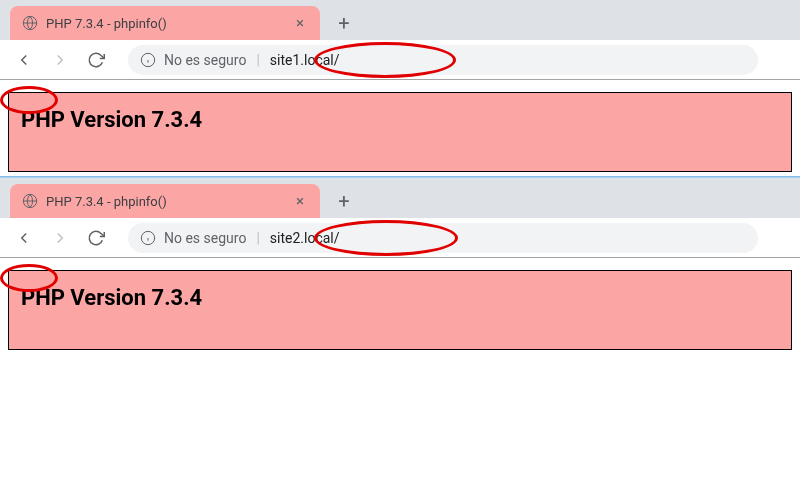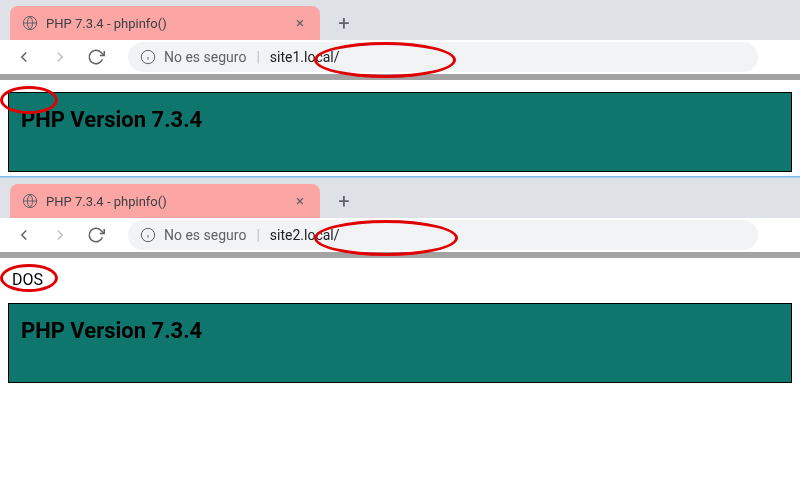--- a/index.html
+++ b/index.html
@@ -75,21 +75,21 @@
       margin-bottom: 3px;
       cursor: pointer;
     }
     .toolbar {
       height: 40px;
       background: #fff;
       display: flex;
       align-items: center;
       padding: 0 10px;
       gap: 8px;
-      border-bottom: 6px solid #a3a3a3;
+      border-bottom: 1px solid #a3a3a3;
     }
     .nav-btn {
       width: 28px;
       height: 28px;
       display: flex;
       align-items: center;
       justify-content: center;
       cursor: pointer;
     }
     .nav-btn svg {
@@ -142,21 +142,21 @@
       padding: 12px 8px 0 8px;
       background: #fff;
     }
     .site-label {
       font-size: 16px;
       color: #000;
       margin-bottom: 14px;
       padding-left: 4px;
     }
     .php-banner {
-      background: #0f766e;
+      background: #fca5a5;
       border: 1px solid #000;
       padding: 14px 12px;
       height: 80px;
       display: flex;
       align-items: flex-start;
       margin-bottom: 4px;
     }
     .php-version {
       font-size: 22px;
       font-weight: bold;
@@ -302,21 +302,20 @@
               <line x1="12" y1="16" x2="12" y2="12"></line>
               <line x1="12" y1="8" x2="12.01" y2="8"></line>
             </svg>
         </span>
         <span class="security-label">No es seguro</span>
         <span class="url-divider">|</span>
         <span class="url-text">site2.local/</span>
       </div>
     </div>
     <div class="page-content">
-      <div class="site-label">DOS</div>
       <div class="php-banner">
         <div class="php-version">PHP Version 7.3.4</div>
       </div>
     </div>
   </div>
   <div class="red-circle circle-dos"></div>
   <div class="red-circle circle-url2"></div>
 </div>
 
 </body></html>

